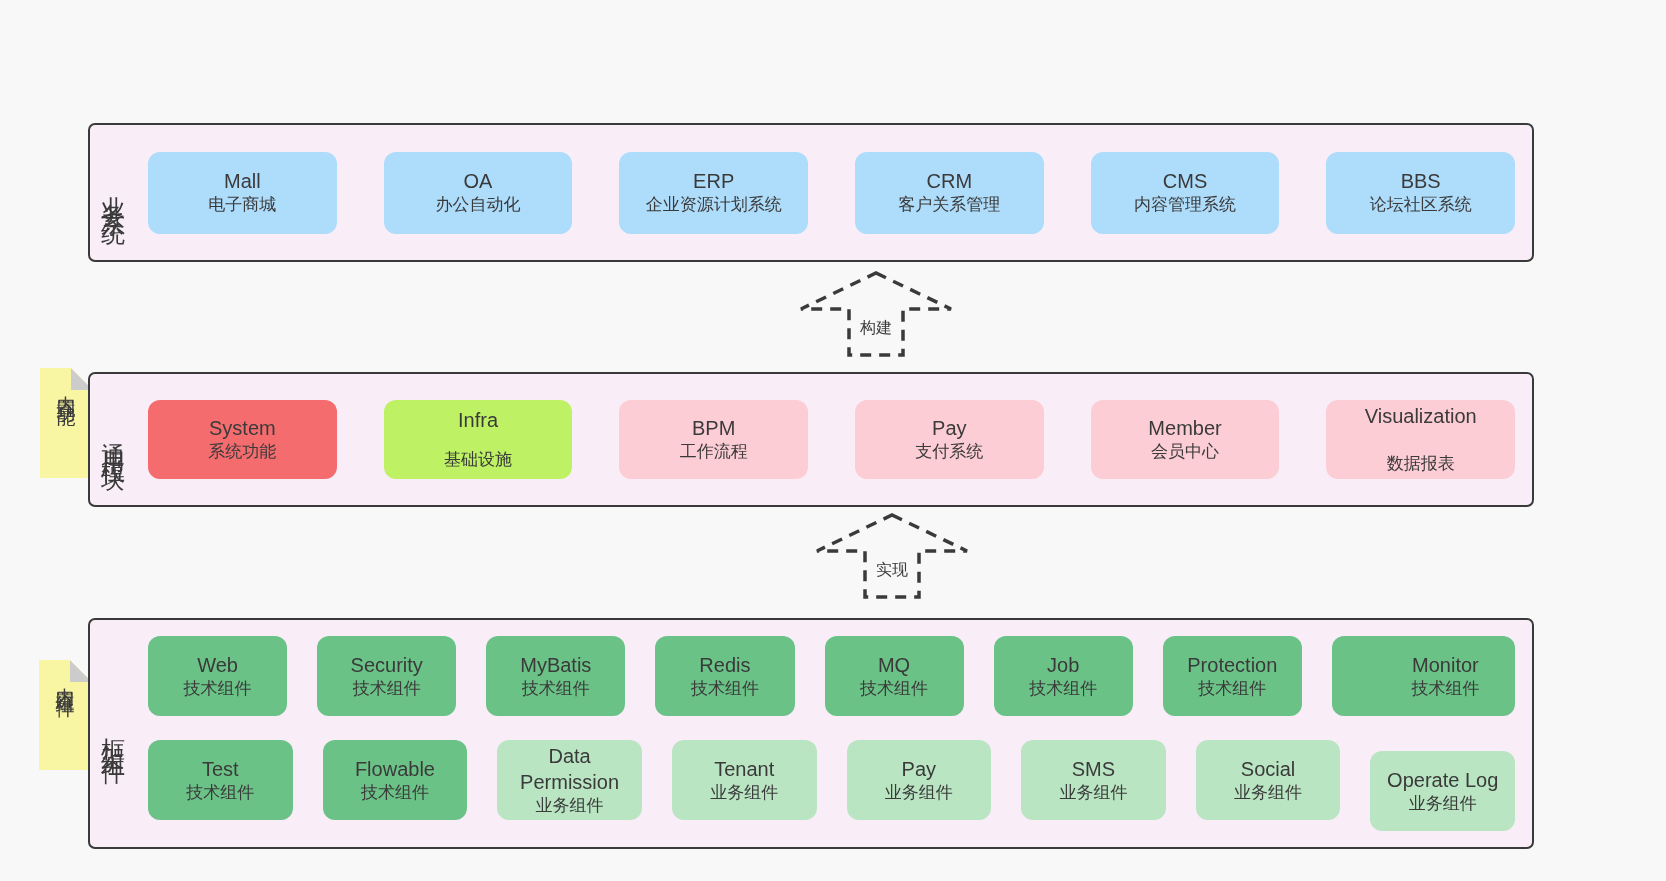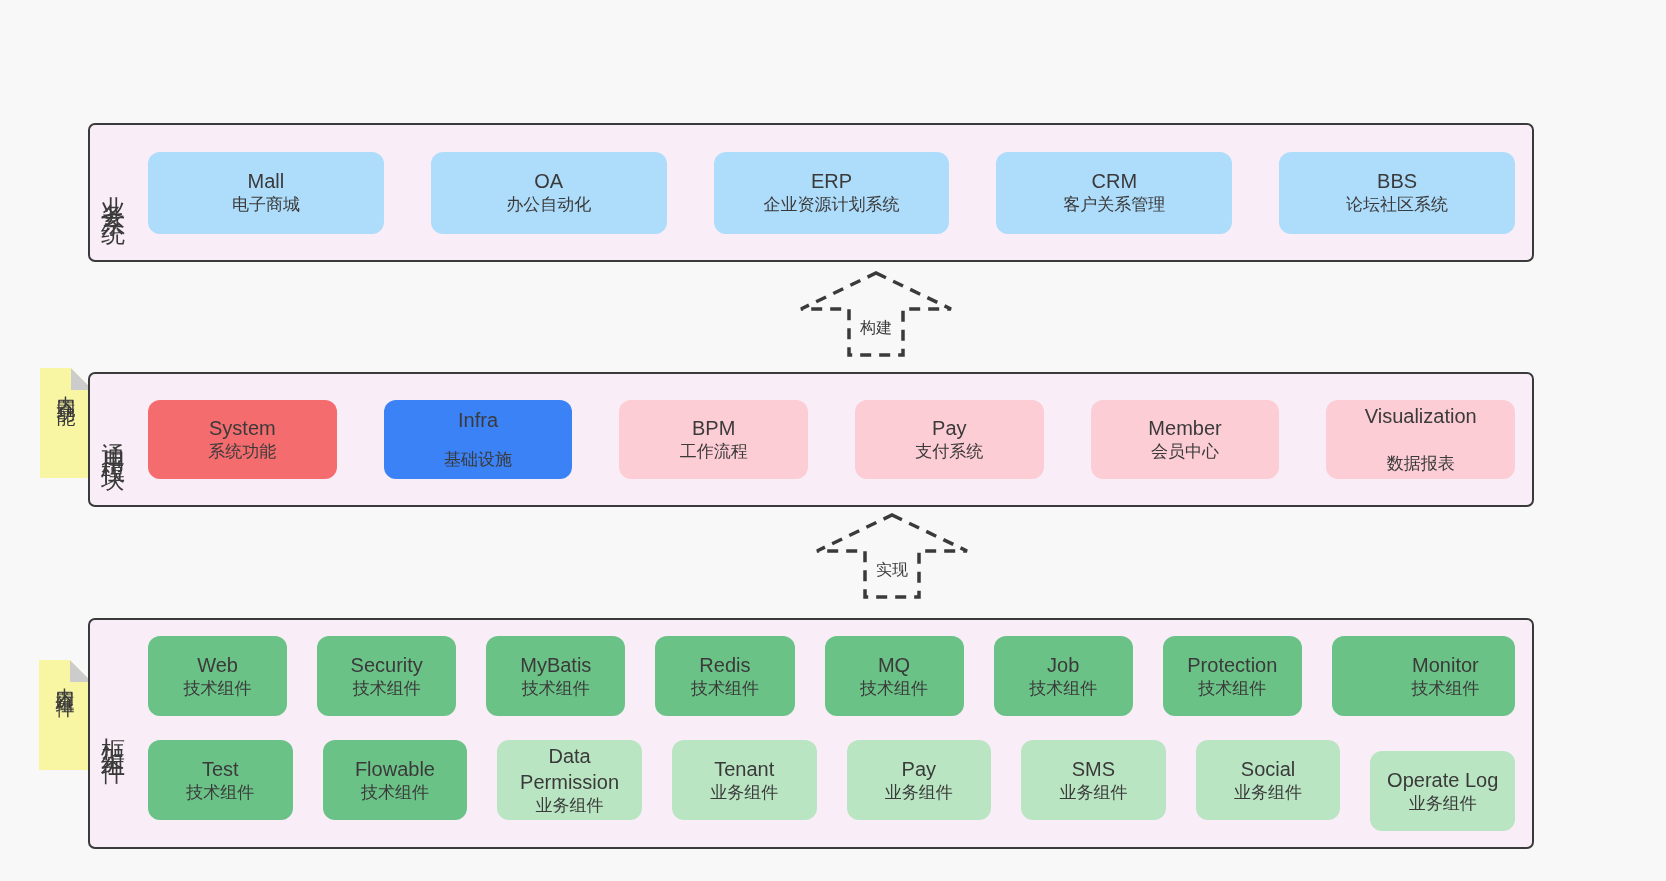--- a/index.html
+++ b/index.html
@@ -103,20 +103,24 @@
           </div>
           <div class="box" style="background: rgb(174, 220, 251);">
             <div class="box-name">ERP</div>
             <div class="box-desc">企业资源计划系统</div>
           </div>
           <div class="box" style="background: rgb(174, 220, 251);">
             <div class="box-name">CRM</div>
             <div class="box-desc">客户关系管理</div>
           </div>
           <div class="box" style="background: rgb(174, 220, 251);">
+            <div class="box-name">CMS</div>
+            <div class="box-desc">内容管理系统</div>
+          </div>
+          <div class="box" style="background: rgb(174, 220, 251);">
             <div class="box-name">BBS</div>
             <div class="box-desc">论坛社区系统</div>
           </div>
         </div>
       </div>
   </div>
 
   <div class="arrow arrow-1">
     <svg viewBox="0 0 160 88">
       <path d="M80,3 L155,39 L107,39 L107,85 L53,85 L53,39 L5,39 Z"></path>
@@ -125,21 +129,21 @@
   </div>
 
   <div class="section s-mid">
     <span class="side-label">通用模块</span>
     <div class="rows">
         <div class="box-row">
           <div class="box" style="background: rgb(245, 108, 111);">
             <div class="box-name">System</div>
             <div class="box-desc">系统功能</div>
           </div>
-          <div class="box" style="background: #3b82f6; gap: 16px;">
+          <div class="box" style="background: #bef264; gap: 16px;">
             <div class="box-name">Infra</div>
             <div class="box-desc">基础设施</div>
           </div>
           <div class="box" style="background: rgb(252, 205, 213);">
             <div class="box-name">BPM</div>
             <div class="box-desc">工作流程</div>
           </div>
           <div class="box" style="background: rgb(252, 205, 213);">
             <div class="box-name">Pay</div>
             <div class="box-desc">支付系统</div>

